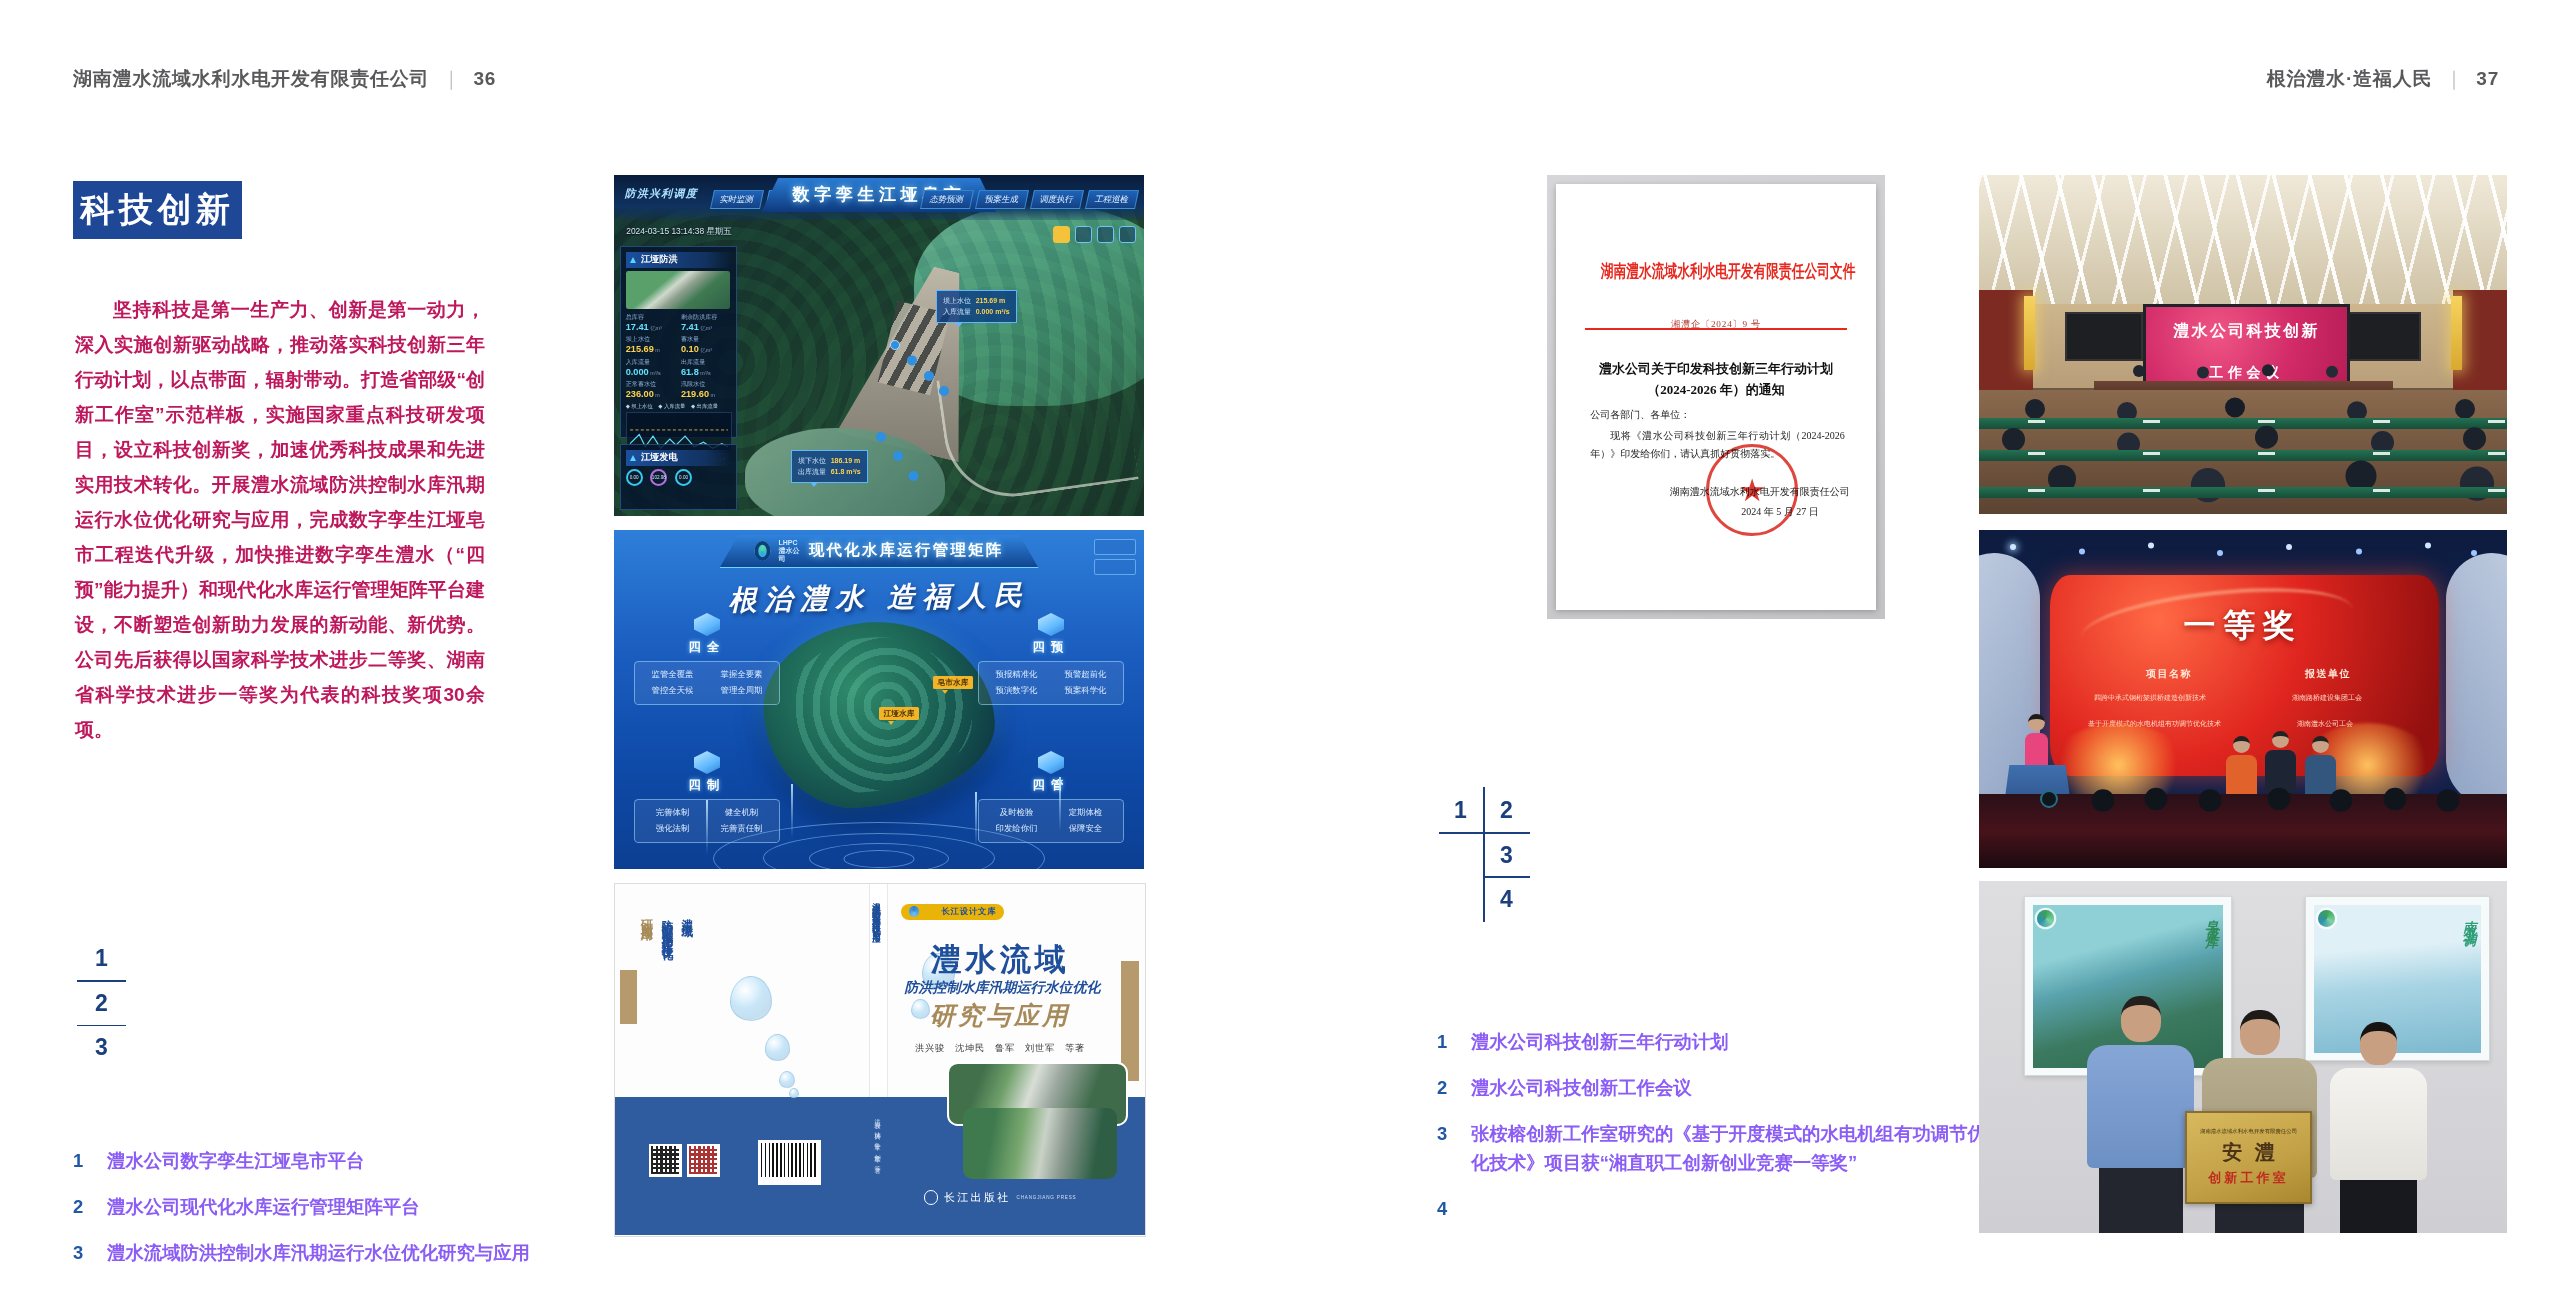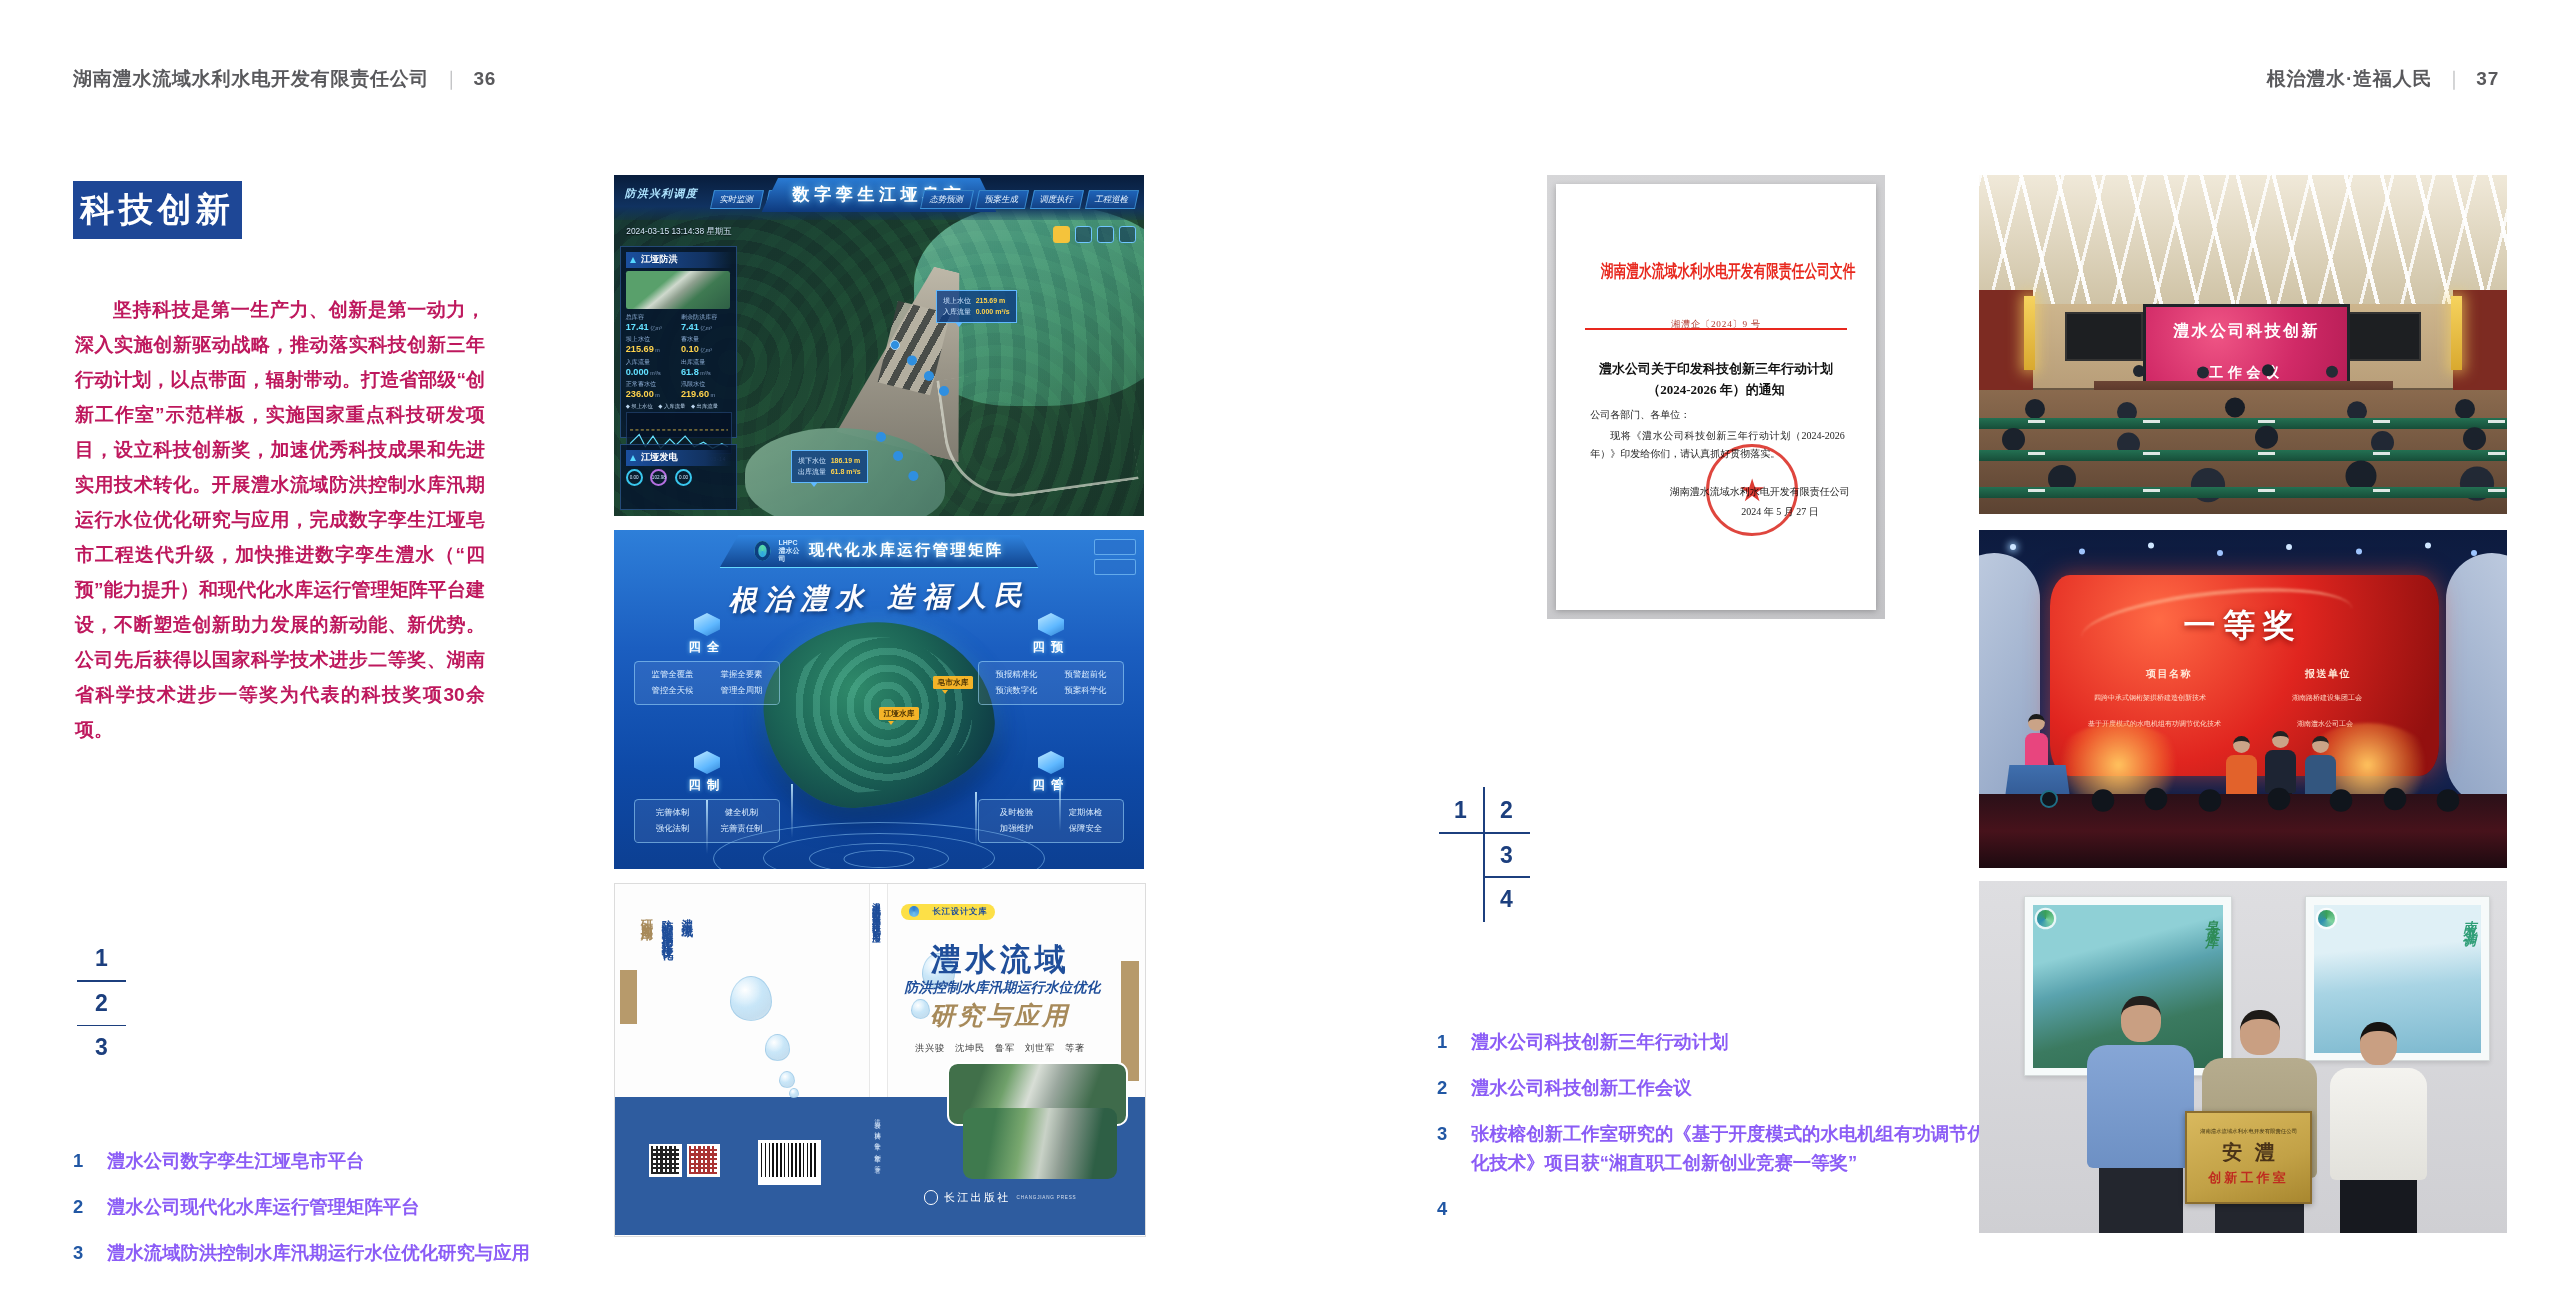--- a/index.html
+++ b/index.html
@@ -151,21 +151,21 @@
   #fig-bk .spinetext{left:48.2%;top:10.7px;height:192px;color:#1f4e9a;font-size:8.4px;font-weight:bold;letter-spacing:1.5px;}
   #fig-bk .spineb{left:48.6%;top:230px;height:100px;color:#cfe0f5;font-size:6.1px;letter-spacing:1.5px;}
   #fig-bk .backcols{left:23px;top:26px;height:131px;display:flex;flex-direction:row-reverse;gap:4.6px;}
   #fig-bk .backcols span{writing-mode:vertical-rl;text-orientation:upright;color:#1f4e9a;font-weight:bold;font-size:11.5px;letter-spacing:2.3px;}
   #fig-bk .backcols span.tail{color:#a78a5a;font-size:12.3px;}
   #fig-bk .tanback{left:4.6px;top:86px;width:17px;height:54px;background:#b79a6b;}
   #fig-bk .tanfront{right:6.1px;top:77px;width:18.4px;height:120px;background:#b79a6b;}
   .droplet{position:absolute;border-radius:50% 50% 50% 50%/58% 58% 42% 42%;
       background:radial-gradient(circle at 35% 30%,rgba(255,255,255,.95),rgba(165,215,245,.6) 45%,rgba(90,165,215,.35) 72%,rgba(50,130,190,.15));
       border:0.8px solid rgba(120,180,220,.4);}
-  #fig-bk .series{left:286px;top:20px;display:flex;align-items:center;gap:13px;background:#fde047;border-radius:9.2px;padding:2.3px 7.7px;}
+  #fig-bk .series{left:286px;top:20px;display:flex;align-items:center;gap:22px;background:#eab308;border-radius:9.2px;padding:2.3px 7.7px;}
   #fig-bk .series .slogo{width:10.7px;height:10.7px;border-radius:50%;background:conic-gradient(#2f7fd0,#6fc0ee,#2f7fd0);}
   #fig-bk .series .sname{font-size:8.4px;color:#1f4e9a;font-weight:bold;letter-spacing:0.8px;}
   #fig-bk .t-main{left:270px;top:55px;width:230px;text-align:center;color:#1f4e9a;font-size:31px;font-weight:800;letter-spacing:3.8px;}
   #fig-bk .t-sub{left:266px;top:95px;width:243px;text-align:center;color:#1f4e9a;font-size:14px;font-weight:bold;font-style:italic;}
   #fig-bk .t-tail{left:270px;top:115px;width:230px;text-align:center;color:#a78a5a;font-size:25px;font-weight:800;font-style:italic;letter-spacing:3.1px;}
   #fig-bk .authors{left:270px;top:158px;width:230px;text-align:center;color:#3a3a3a;font-size:9.2px;letter-spacing:0.8px;}
   #fig-bk .photo1{right:17px;top:178px;width:177px;height:60px;border-radius:10.7px;border:2.3px solid #fff;
       background:linear-gradient(110deg,#41704a 18%,#6fa06a 32%,#d8ded6 46%,#9aa79e 58%,#3f6b4b 78%);}
   #fig-bk .photo2{right:28px;top:224px;width:154px;height:71px;border-radius:9.2px;
       background:linear-gradient(100deg,#3f7a4e 20%,#79a86f 38%,#c9d2c7 52%,#8e9c92 64%,#2e5f45 85%);}
@@ -475,21 +475,21 @@
         <span>强化法制</span>
           <span>完善责任制</span>
       </div>
     </div>
     <div class="mx-group" id="mx-g4">
       <div class="gicon"></div>
       <div class="gname">四管</div>
       <div class="mx-panel">
         <span>及时检验</span>
           <span>定期体检</span>
-        <span>加强维护</span>
+        <span>印发给你们</span>
           <span>保障安全</span>
       </div>
     </div>
 
     <div class="mx-ripple" id="mx-r1"></div>
     <div class="mx-ripple" id="mx-r2"></div>
     <div class="mx-ripple" id="mx-r3"></div>
     <div class="mx-ripple" id="mx-r4"></div>
     <div class="mx-pillar" style="left:92px;bottom:15.4px;"></div>
     <div class="mx-pillar" style="left:177px;bottom:31px;"></div>

